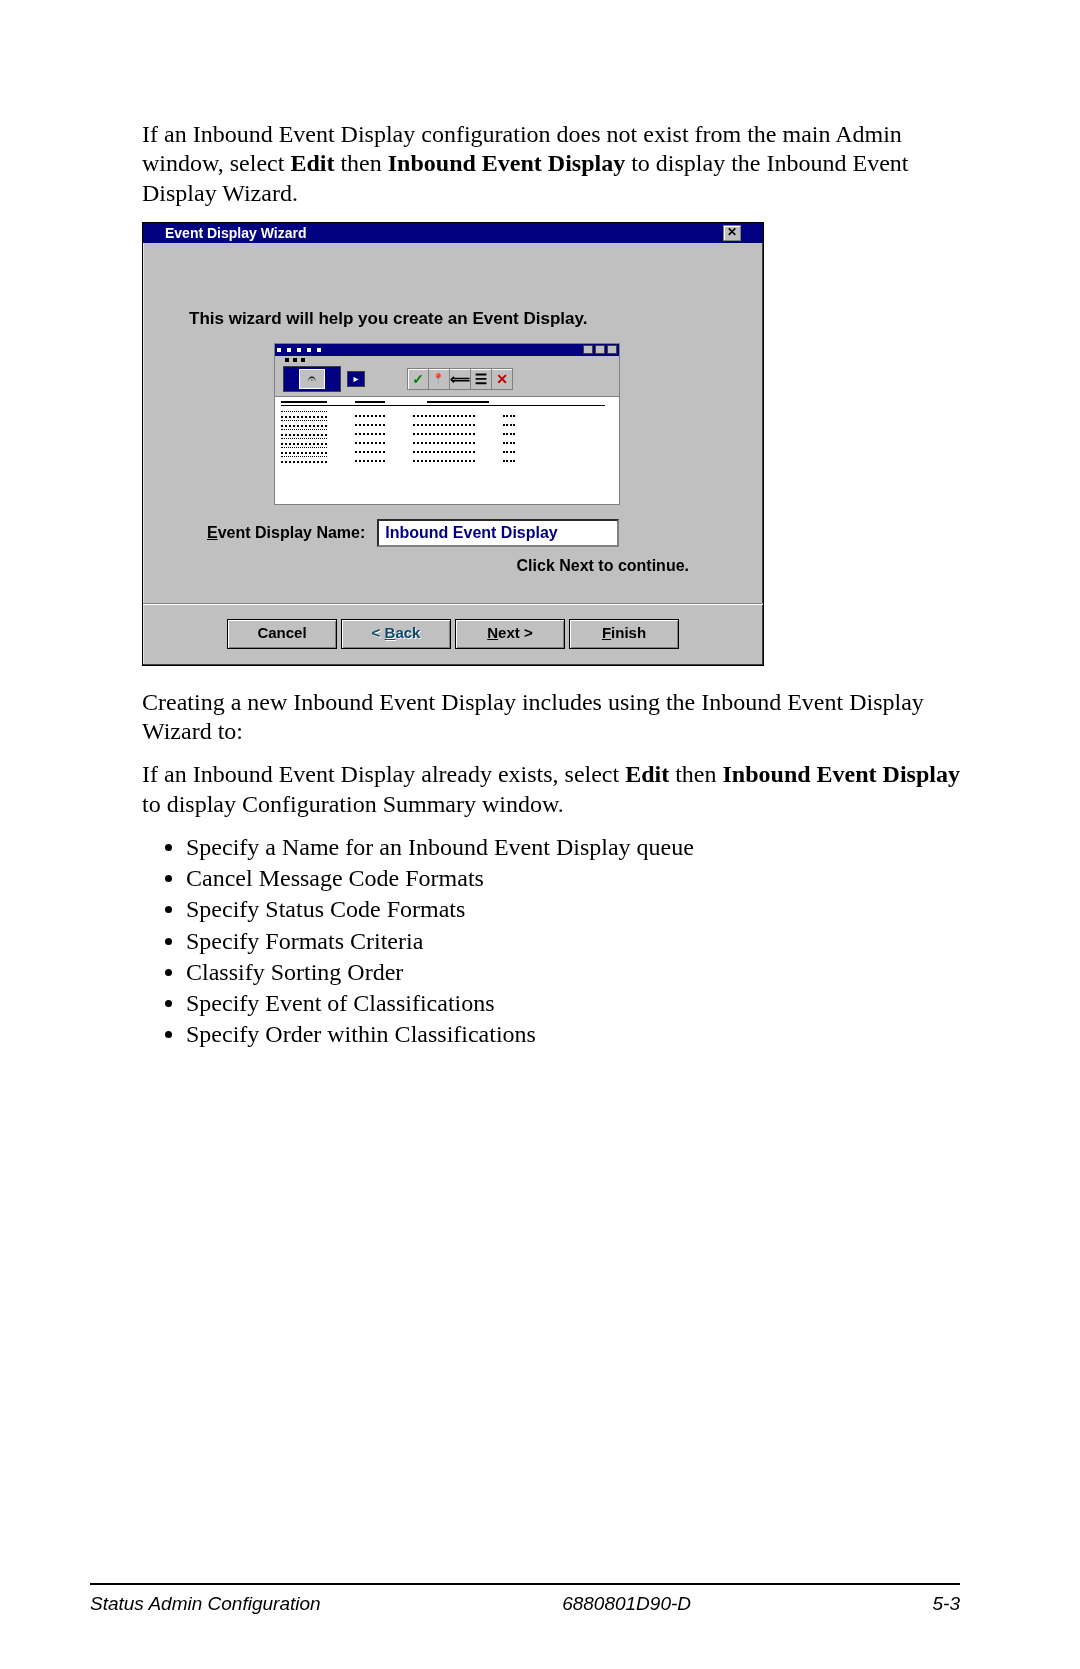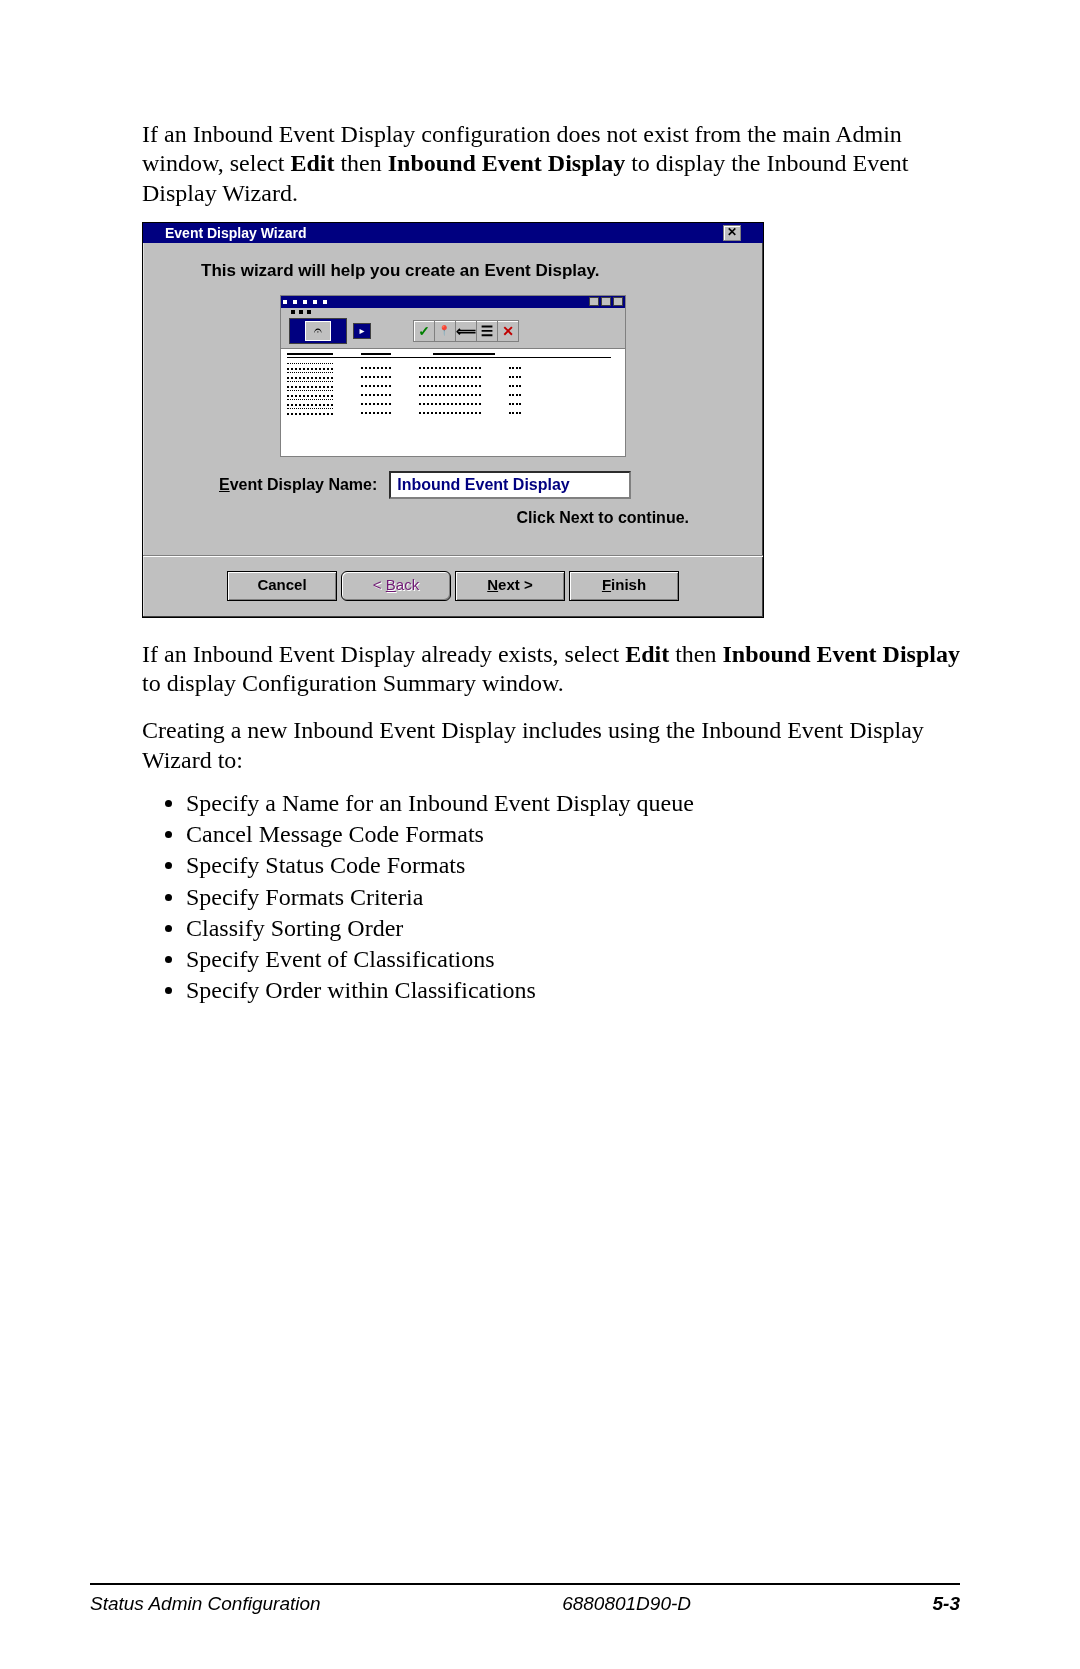--- a/index.html
+++ b/index.html
@@ -64,21 +64,22 @@
     background: #c0c0c0;
     color: #000;
     font-weight: bold;
     font-size: 12px;
     text-align: center;
     line-height: 13px;
     border: 1px solid #808080;
     box-shadow: inset 1px 1px 0 #fff;
   }
   .dialog-body {
-    padding: 18px 28px 14px 28px;
+    padding: 18px 28px 14px 16px;
+    margin-top: 48px;
   }
   .intro-text {
     font-weight: bold;
     font-size: 17px;
     margin-left: 30px;
     margin-bottom: 14px;
   }
   .preview-zone {
     width: 346px;
     margin: 0 auto 14px auto;
@@ -221,37 +222,37 @@
     height: 28px;
     background: #c0c0c0;
     border: 1px solid #000;
     box-shadow: inset 1px 1px 0 #fff, inset -1px -1px 0 #808080;
     font-family: Arial, Helvetica, sans-serif;
     font-weight: bold;
     font-size: 15px;
     text-align: center;
     line-height: 26px;
   }
-  .dlg-btn.disabled { color: #701a75; font-weight: normal; text-shadow: 1px 1px 0 #fff; border-radius: 6px;}
+  .dlg-btn.disabled { color: #0c4a6e; font-weight: bold; text-shadow: 1px 1px 0 #fff;}
   .dlg-btn .u { text-decoration: underline; }
   .footer {
     position: absolute;
     left: 90px;
     right: 120px;
     bottom: 54px;
     border-top: 2px solid #000;
     padding-top: 8px;
     font-family: Arial, Helvetica, sans-serif;
     font-style: italic;
     font-size: 19px;
     display: flex;
     justify-content: space-between;
   }
   .footer .center { font-style: italic; }
-  .footer .right { font-style: italic; font-weight: bold; }
+  .footer .right { font-style: italic; }
 </style>
 </head>
 <body>
 
 <div class="page">
 
   <div class="body-text">
     <span>If an Inbound Event Display configuration does not exist from the main Admin window, select </span><b>Edit</b><span> then </span><b>Inbound Event Display</b><span> to display the Inbound Event Display Wizard.</span>
   </div>
 
@@ -363,25 +364,25 @@
       </div>
       <div class="dlg-btn">
         <span class="u">N</span><span>ext &gt;</span>
       </div>
       <div class="dlg-btn">
         <span class="u">F</span><span>inish</span>
       </div>
     </div>
   </div>
 
+  <div class="body-text" style="margin-top:18px;">Creating a new Inbound Event Display includes using the Inbound Event Display Wizard to:</div>
+
   <div class="body-text">
     <span>If an Inbound Event Display already exists, select </span><b>Edit</b><span> then </span><b>Inbound Event Display</b><span> to display Configuration Summary window.</span>
   </div>
-
-  <div class="body-text" style="margin-top:18px;">Creating a new Inbound Event Display includes using the Inbound Event Display Wizard to:</div>
 
   <ul class="bullets">
     <li>Specify a Name for an Inbound Event Display queue</li>
     <li>Cancel Message Code Formats</li>
     <li>Specify Status Code Formats</li>
     <li>Specify Formats Criteria</li>
     <li>Classify Sorting Order</li>
     <li>Specify Event of Classifications</li>
     <li>Specify Order within Classifications</li>
   </ul>

